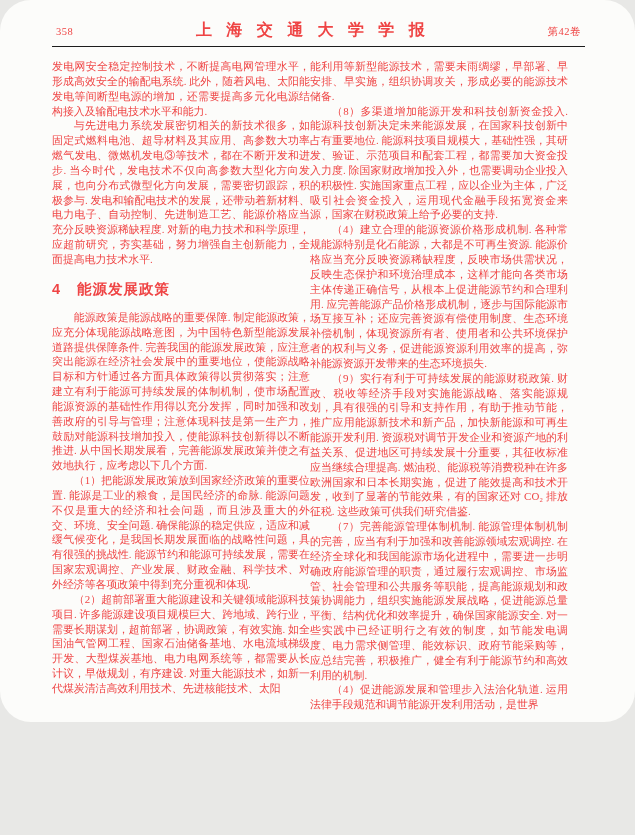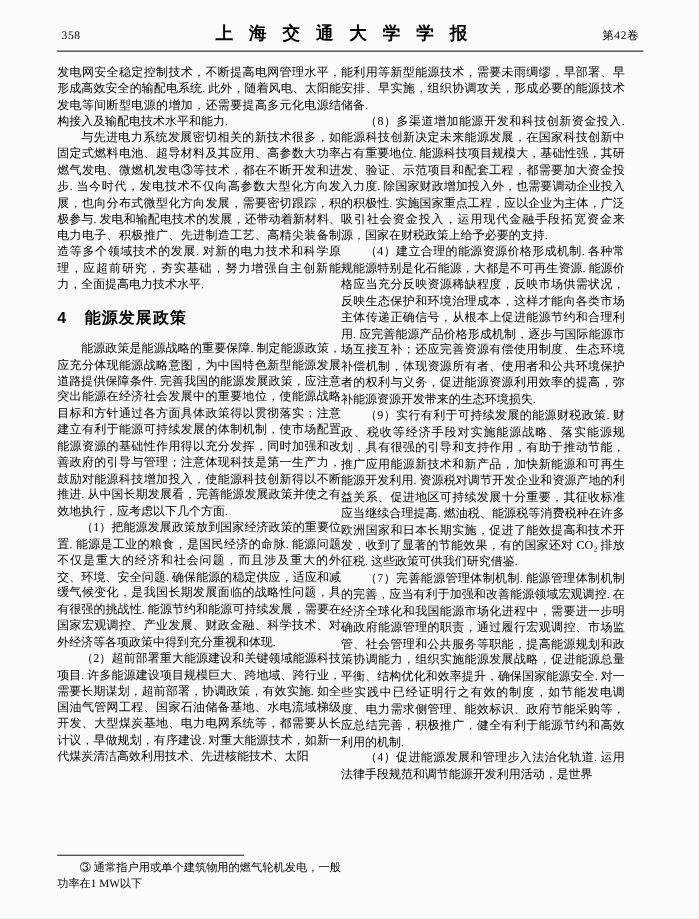--- a/index.html
+++ b/index.html
@@ -3,28 +3,29 @@
 <meta charset="utf-8">
 <style>
   html, body {
     margin: 0;
     padding: 0;
     background: #e8e8e6;
   }
   .page {
     position: relative;
     width: 635px;
-    height: 835px;
+    height: 722px;
     margin: 0 auto;
     background: #fcfcfa;
-    color: #000000;
+    color: #ef4444;
     font-family: "Liberation Serif", "DejaVu Serif", serif;
     box-sizing: border-box;
     padding: 20px 50px 18px 52px;
     overflow: hidden;
+    border-radius: 31px;
   }
   
   .running-head {
     display: flex;
     justify-content: space-between;
     align-items: baseline;
     font-size: 10.5px;
     letter-spacing: 0.5px;
     padding: 0 4px 5px 4px;
   }
@@ -98,21 +99,21 @@
     <span class="pageno">358</span>
     <span class="journal">上海交通大学学报</span>
     <span class="volume">第42卷</span>
   </div>
   <hr class="head-rule">
 
   <div class="columns">
 
     <div class="col">
       <p class="no-indent">发电网安全稳定控制技术，不断提高电网管理水平，形成高效安全的输配电系统. 此外，随着风电、太阳能发电等间断型电源的增加，还需要提高多元化电源结构接入及输配电技术水平和能力.</p>
-      <p>与先进电力系统发展密切相关的新技术很多，如固定式燃料电池、超导材料及其应用、高参数大功率燃气发电、微燃机发电③等技术，都在不断开发和进步. 当今时代，发电技术不仅向高参数大型化方向发展，也向分布式微型化方向发展，需要密切跟踪，积极参与. 发电和输配电技术的发展，还带动着新材料、电力电子、积极推广、先进制造工艺、高精尖装备制造等多个领域技术的发展. 对新的电力技术和科学原理，应超前研究，夯实基础，努力增强自主创新能力，全面提高电力技术水平.</p>
+      <p>与先进电力系统发展密切相关的新技术很多，如固定式燃料电池、超导材料及其应用、高参数大功率燃气发电、微燃机发电③等技术，都在不断开发和进步. 当今时代，发电技术不仅向高参数大型化方向发展，也向分布式微型化方向发展，需要密切跟踪，积极参与. 发电和输配电技术的发展，还带动着新材料、电力电子、自动控制、先进制造工艺、能源价格应当充分反映资源稀缺程度. 对新的电力技术和科学原理，应超前研究，夯实基础，努力增强自主创新能力，全面提高电力技术水平.</p>
 
       <div class="section-heading">
         <span class="sec-no">4</span><span>能源发展政策</span>
       </div>
 
       <p>能源政策是能源战略的重要保障. 制定能源政策，应充分体现能源战略意图，为中国特色新型能源发展道路提供保障条件. 完善我国的能源发展政策，应注意突出能源在经济社会发展中的重要地位，使能源战略目标和方针通过各方面具体政策得以贯彻落实；注意建立有利于能源可持续发展的体制机制，使市场配置能源资源的基础性作用得以充分发挥，同时加强和改善政府的引导与管理；注意体现科技是第一生产力，鼓励对能源科技增加投入，使能源科技创新得以不断推进. 从中国长期发展看，完善能源发展政策并使之有效地执行，应考虑以下几个方面.</p>
       <p>（1）把能源发展政策放到国家经济政策的重要位置. 能源是工业的粮食，是国民经济的命脉. 能源问题不仅是重大的经济和社会问题，而且涉及重大的外交、环境、安全问题. 确保能源的稳定供应，适应和减缓气候变化，是我国长期发展面临的战略性问题，具有很强的挑战性. 能源节约和能源可持续发展，需要在国家宏观调控、产业发展、财政金融、科学技术、对外经济等各项政策中得到充分重视和体现.</p>
       <p>（2）超前部署重大能源建设和关键领域能源科技项目. 许多能源建设项目规模巨大、跨地域、跨行业，需要长期谋划，超前部署，协调政策，有效实施. 如全国油气管网工程、国家石油储备基地、水电流域梯级开发、大型煤炭基地、电力电网系统等，都需要从长计议，早做规划，有序建设. 对重大能源技术，如新一代煤炭清洁高效利用技术、先进核能技术、太阳</p>
 
       <div class="footnote">

